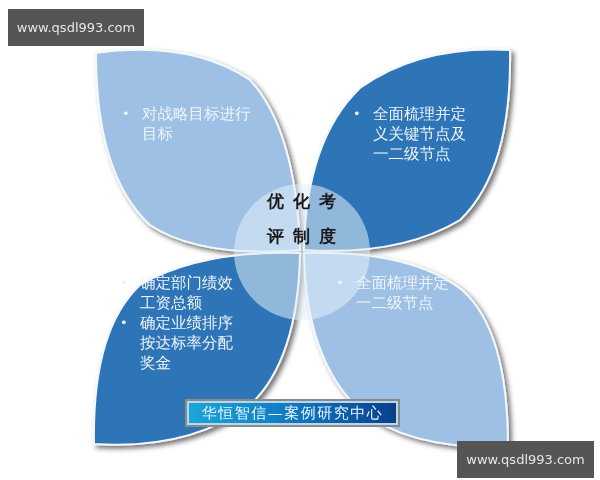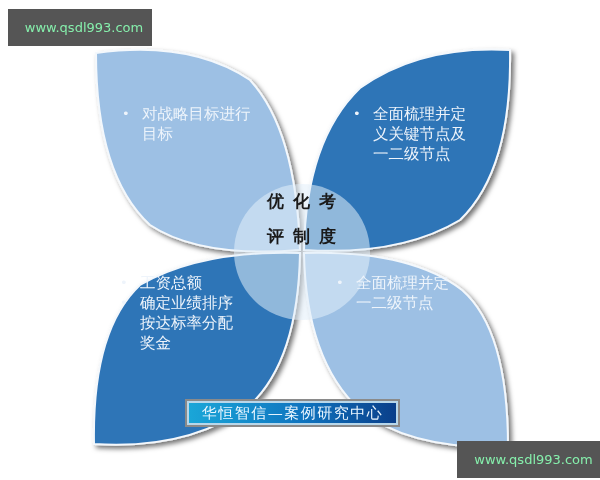--- a/index.html
+++ b/index.html
@@ -1,23 +1,23 @@
 <!DOCTYPE html>
 <html><head>
 <meta charset="utf-8">
 <style>
   html, body { margin: 0; padding: 0; }
   body {
     width: 600px; height: 480px; background: #ffffff; position: relative; overflow: hidden;
     font-family: "DejaVu Sans", sans-serif;
   }
   .watermark {
-    position: absolute; background: #555555; color: #86efac;
+    position: absolute; background: #555555; color: #e5e5e5;
     font-family: "DejaVu Sans", sans-serif; font-size: 13px;
-    display: flex; align-items: center; justify-content: center; padding-left: 8px;
+    display: flex; align-items: center; justify-content: center;
   }
   #wm-top { left: 8px; top: 9px; width: 136px; height: 37px; }
   #wm-bottom { left: 457px; top: 441px; width: 137px; height: 37px; }
   svg#diagram { position: absolute; left: 0; top: 0; }
   .petal-text {
     position: absolute; color: #eef4fb; font-size: 15.5px; line-height: 20px;
     font-family: "DejaVu Sans", sans-serif;
   }
   .petal-text ul { list-style: none; margin: 0; padding: 0; }
   .petal-text li { position: relative; padding-left: 20px; }
@@ -80,20 +80,21 @@
       <div>义关键节点及</div>
       <div>一二级节点</div>
     </li>
   </ul>
 </div>
 
 <div class="petal-text" style="left:120px; top:273px; width:140px;">
   <ul>
     <li>
       <span class="bullet">•</span>
+      <div>确定部门绩效</div>
       <div>工资总额</div>
     </li>
     <li>
       <span class="bullet">•</span>
       <div>确定业绩排序</div>
       <div>按达标率分配</div>
       <div>奖金</div>
     </li>
   </ul>
 </div>

